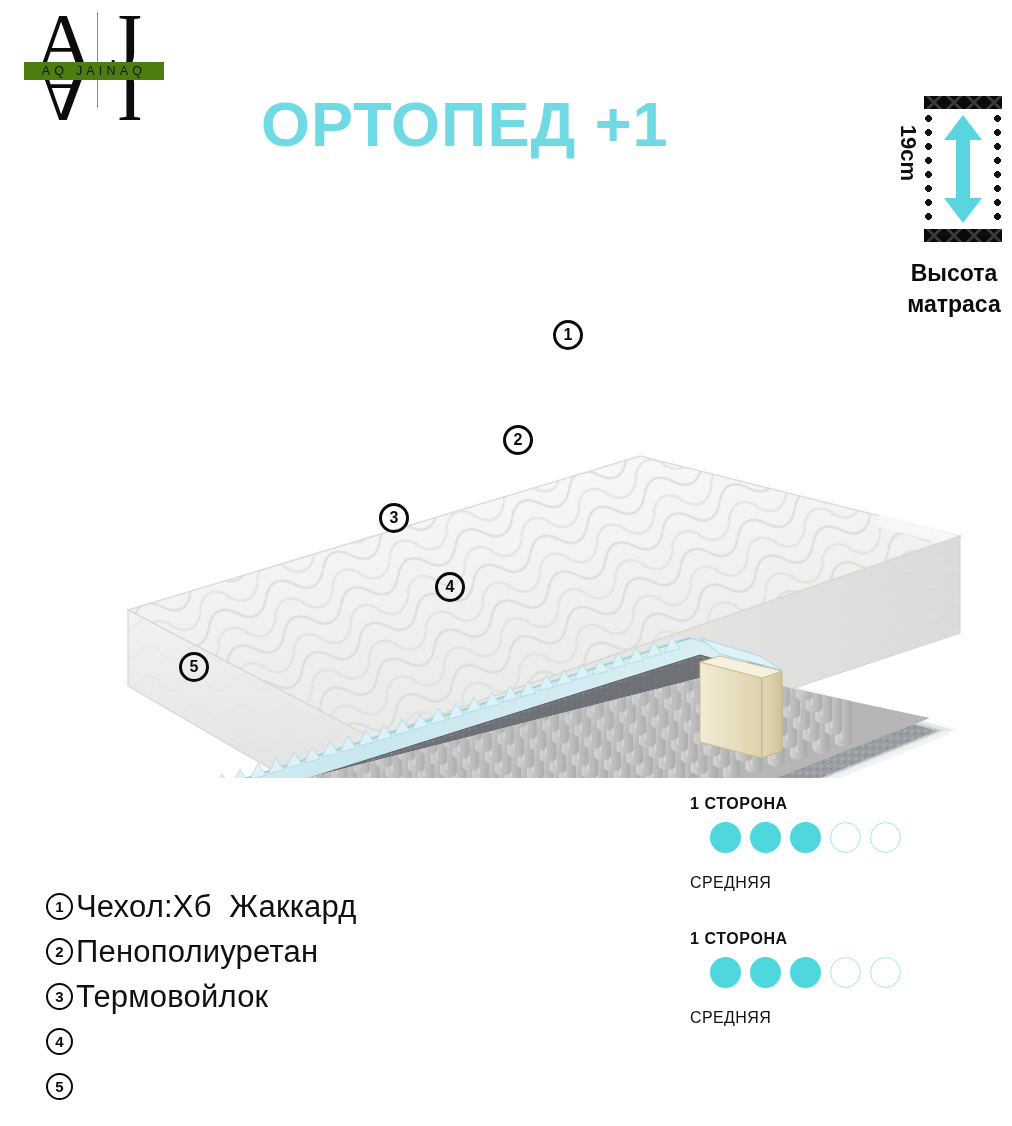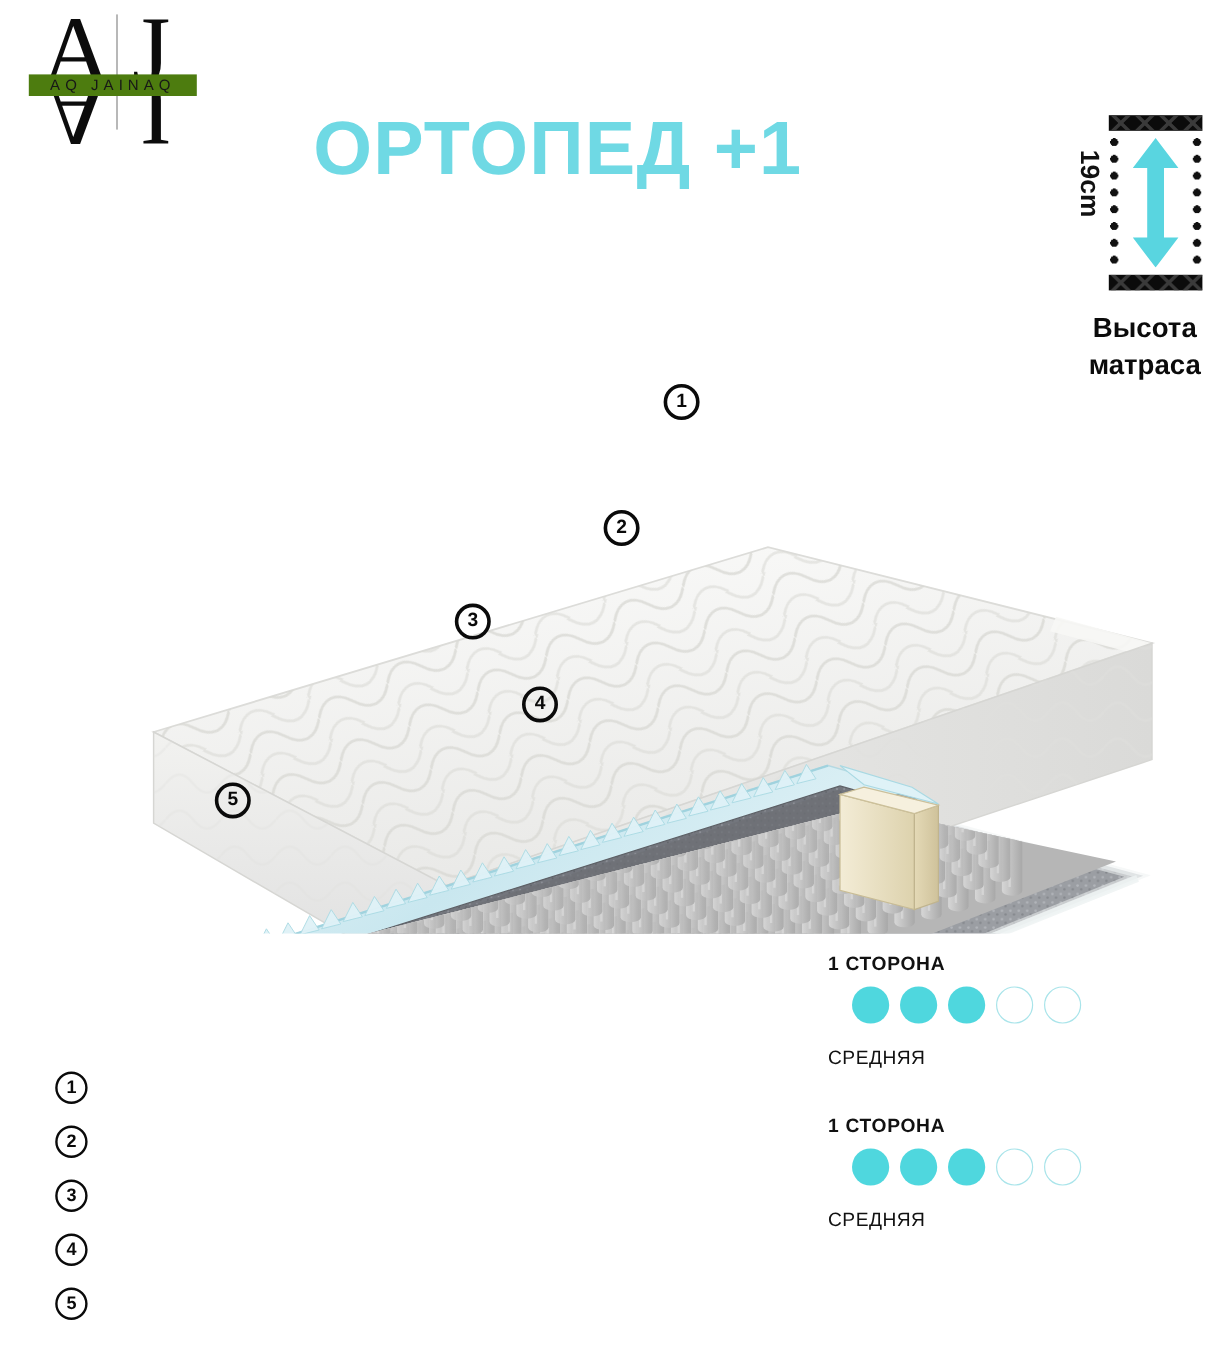--- a/index.html
+++ b/index.html
@@ -1736,26 +1736,29 @@
         <span class="dot off"></span>
       </div>
       <div class="fb-sub">СРЕДНЯЯ</div>
     </div>
 
   </div>
 
   <div id="legend">
     <div class="leg-row">
       <span class="leg-num">1</span>
+      <span class="leg-txt">Чехол:Хб  Жаккард</span>
     </div>
     <div class="leg-row">
       <span class="leg-num">2</span>
+      <span class="leg-txt">Пенополиуретан</span>
     </div>
     <div class="leg-row">
       <span class="leg-num">3</span>
+      <span class="leg-txt">Термовойлок</span>
     </div>
     <div class="leg-row">
       <span class="leg-num">4</span>
     </div>
     <div class="leg-row">
       <span class="leg-num">5</span>
     </div>
   </div>
 
 </div>

